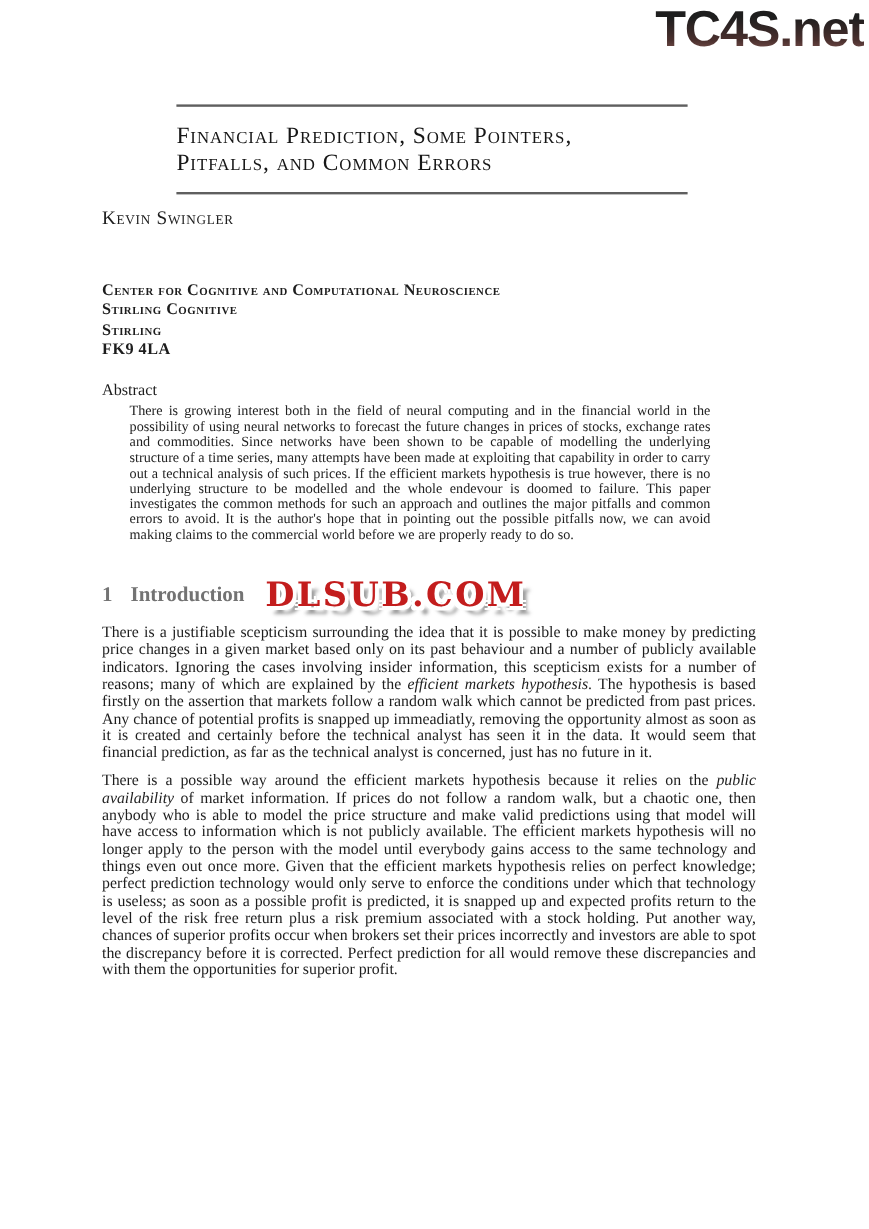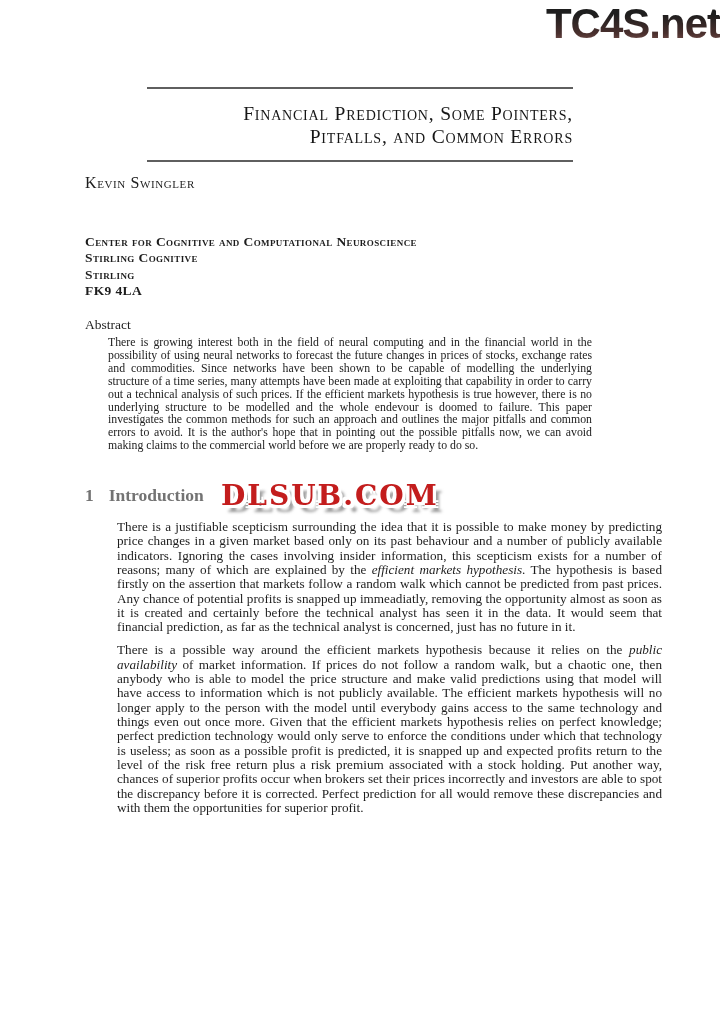--- a/index.html
+++ b/index.html
@@ -29,21 +29,21 @@
     position:absolute; left:428px; top:982px;
     font-family:"Liberation Sans", sans-serif; font-weight:bold;
     font-size:30px; letter-spacing:0.5px; color:#c2605c;
     text-shadow:
       -2px -2px 0 #fff, 2px -2px 0 #fff, -2px 2px 0 #fff, 2px 2px 0 #fff,
       -2px 0 0 #fff, 2px 0 0 #fff, 0 -2px 0 #fff, 0 2px 0 #fff,
       4px 5px 2px rgba(150,150,150,0.8);
   }
 
   
-  .titleblock { position:absolute; left:147px; top:87px; width:426px; text-align:right; }
+  .titleblock { position:absolute; left:147px; top:87px; width:426px; text-align:left; }
   .rule { height:2px; background:#5f5f5f; }
   .paper-title {
     font-variant:small-caps; font-size:19.5px; line-height:23px;
     letter-spacing:0.8px; margin:13px 0 12px 0; color:#161616;
   }
 
   .centercol { position:absolute; left:85px; width:545px; text-align:left; }
   .author  { top:174px; font-variant:small-caps; font-size:16px; letter-spacing:0.6px; }
   .date    { top:199px; font-size:13.5px; }
   .affil   { top:234px; font-variant:small-caps; font-size:13.5px; line-height:16.3px; letter-spacing:0.4px;font-weight:bold; }
@@ -55,21 +55,21 @@
   }
 
   .secheading {
     position:absolute; left:85px; top:485px;
     font-weight:bold; font-size:17.5px; color:#737373;
   }
   .secheading .num { margin-right:15px; }
 
   .bodytext {
     position:absolute; left:85px; top:520px; width:545px;
-    font-size:13.2px; line-height:14.35px; text-align:justify; color:#1d1d1d;margin-left:32px;
+    font-size:13.2px; line-height:14.35px; text-align:justify; color:#1d1d1d;
   }
   .bodytext p { margin:0 0 8.5px 0; }
   .bodytext em { font-style:italic; }
 </style>
 </head>
 <body>
 
 <div class="page">
 
   <div class="wm-top">TC4S.net</div>

